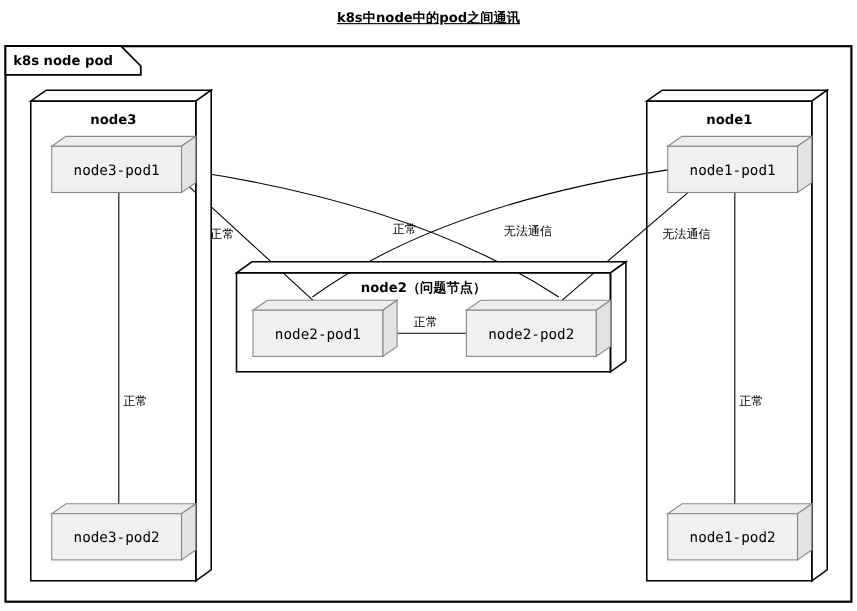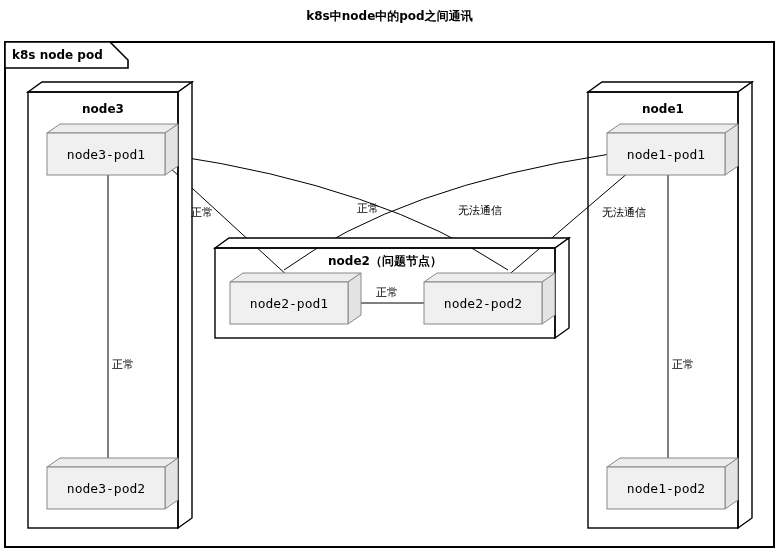--- a/index.html
+++ b/index.html
@@ -18,20 +18,21 @@
   #diagram-title {
     position: absolute;
     left: 0;
     top: 8px;
     width: 779px;
     text-align: center;
     font-size: 12px;
     font-weight: bold;
     color: #000000;
     letter-spacing: 0px;
+    text-decoration: underline;
   }
   #svg-canvas {
     position: absolute;
     left: 0;
     top: 0;
   }
   .node-title {
     font-family: "DejaVu Sans", "Liberation Sans", sans-serif;
     font-size: 12px;
     font-weight: bold;

